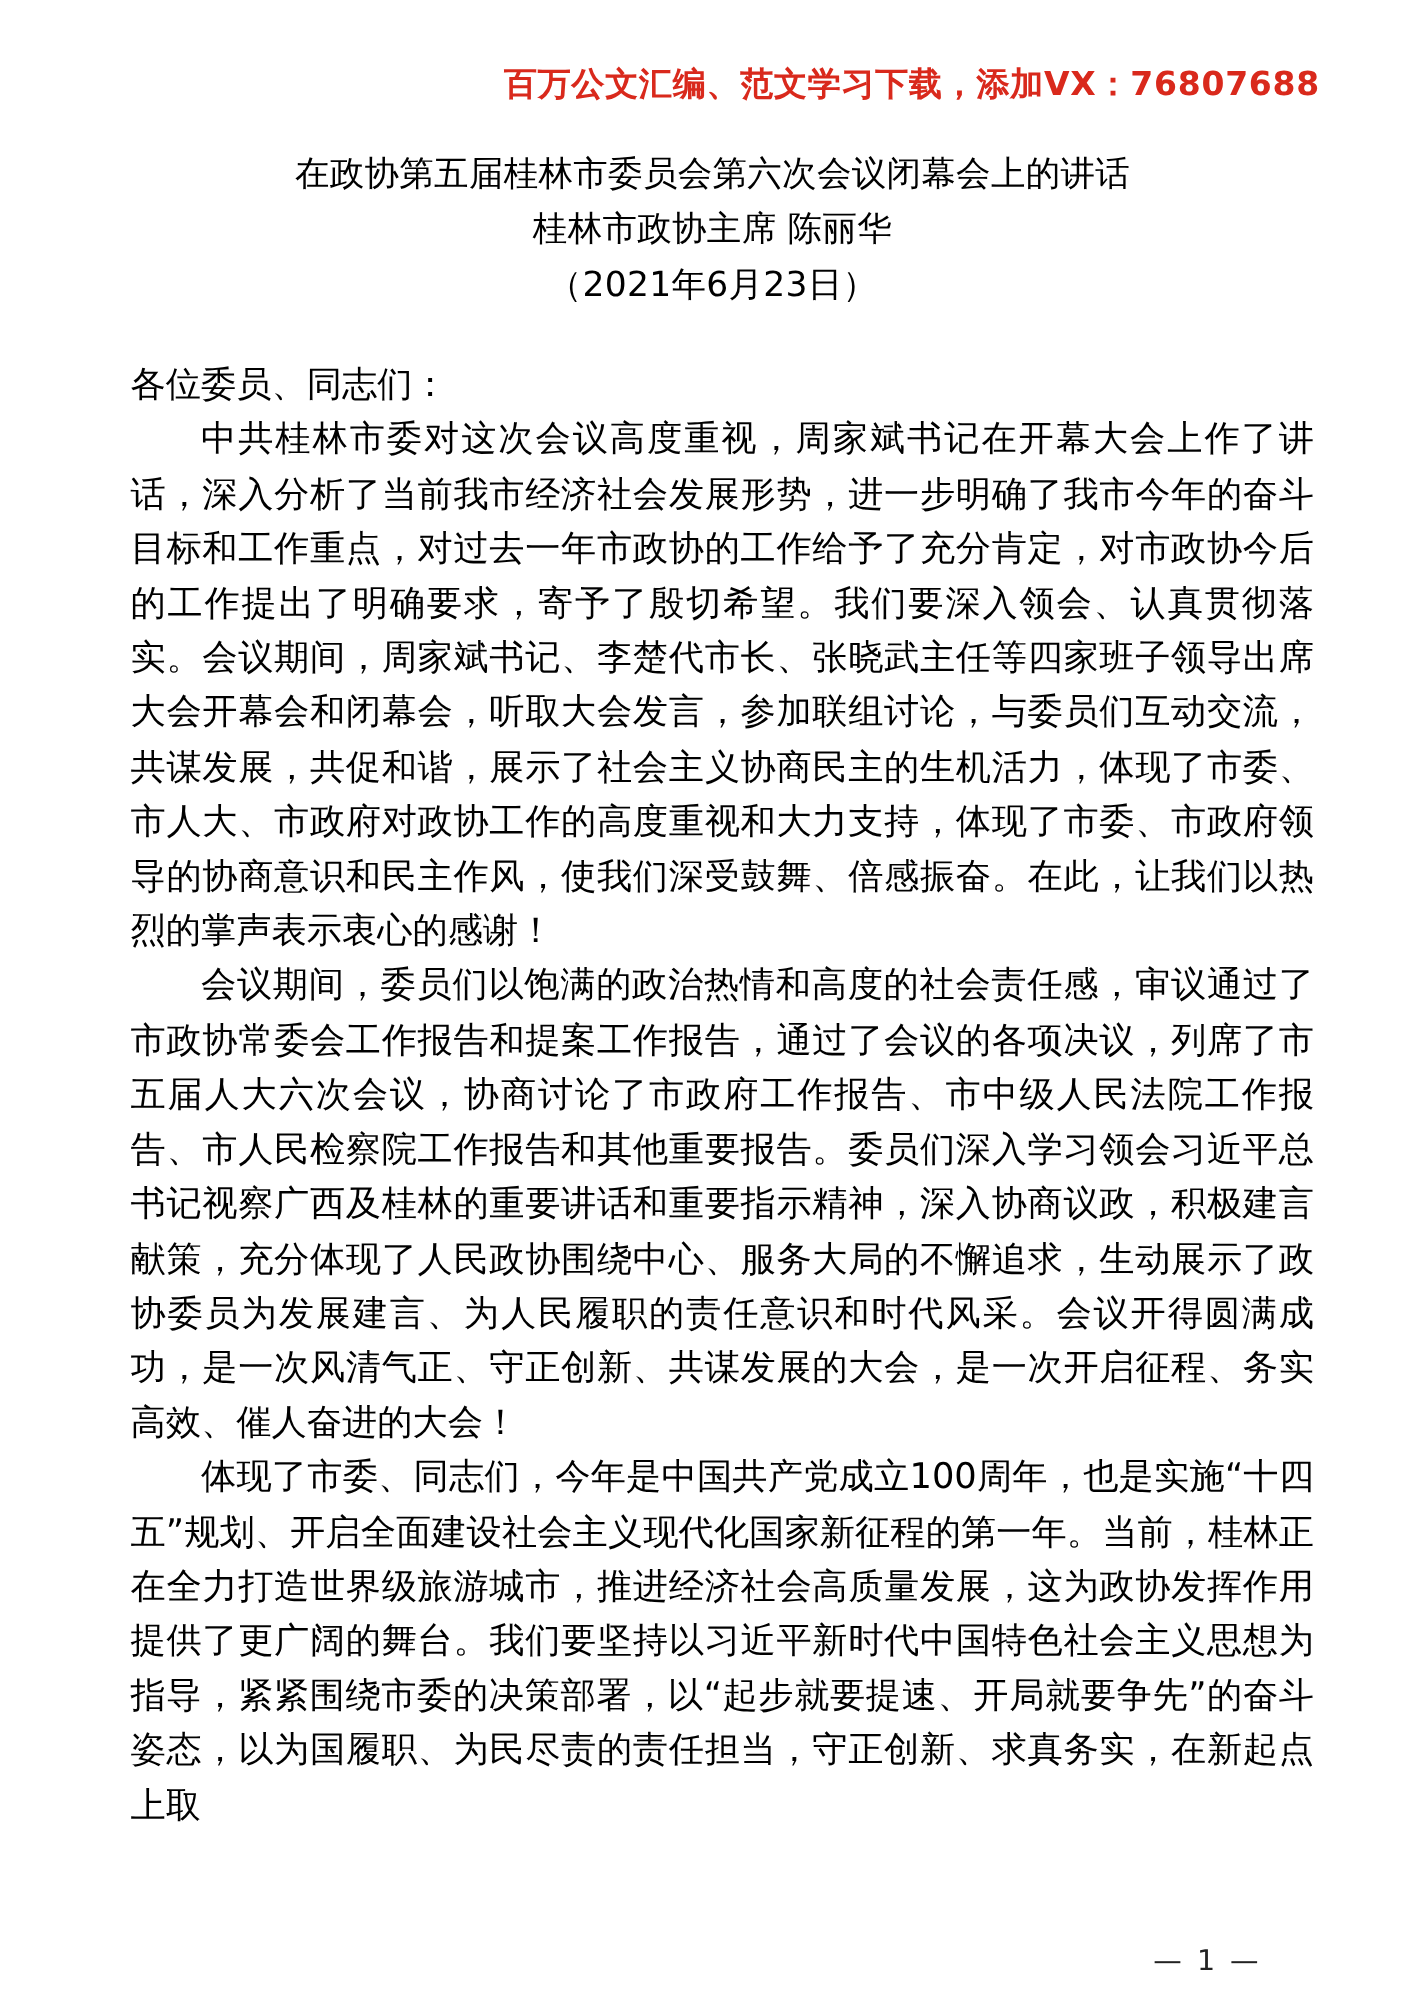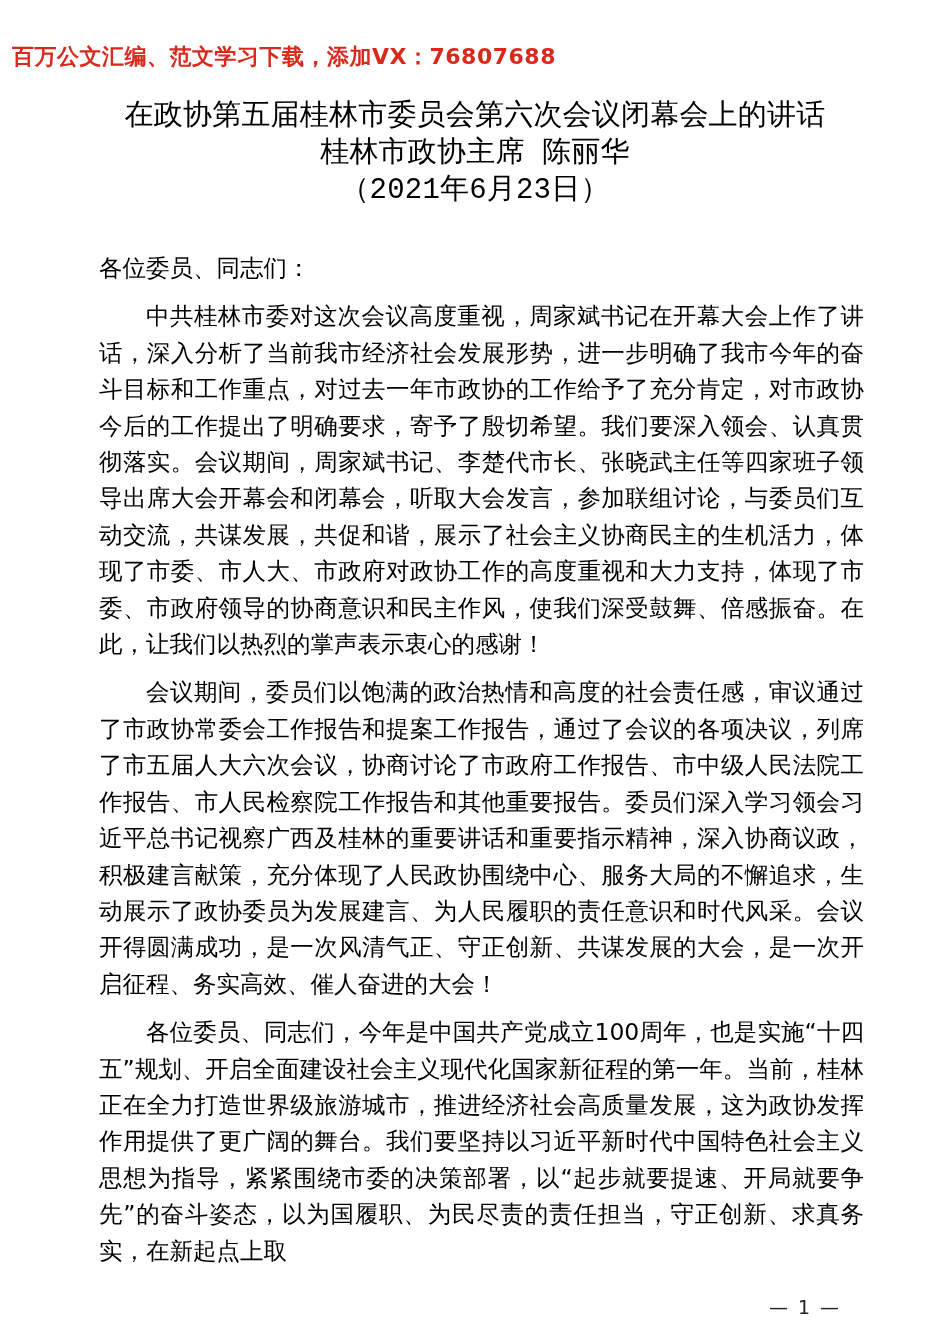--- a/index.html
+++ b/index.html
@@ -22,59 +22,57 @@
     height: 1344px;
     box-sizing: border-box;
   }
 
   
   .promo-banner {
     position: absolute;
     top: 42px;
     left: 0;
     width: 880px;
-    text-align: left;
+    text-align: right;
     font-size: 22px;
     font-weight: bold;
     letter-spacing: 0.5px;
     line-height: 30px;
     white-space: nowrap;
-    padding-left: 12px;
   }
 
   
   .title-block {
     position: absolute;
     top: 98px;
     left: 0;
     width: 950px;
     text-align: center;
   }
   .title-line {
-    font-size: 29px;
+    font-size: 23px;
     line-height: 37px;
     letter-spacing: 0.2px;
     white-space: nowrap;
-    font-family: Liberation Mono, monospace;
   }
 
   
   .body-text {
     position: absolute;
     top: 238px;
     left: 87px;
     width: 789px;
     font-size: 23.5px;
     line-height: 36.4px;
     text-align: justify;
     text-justify: inter-ideograph;
     letter-spacing: 0px;
   }
   .para {
-    margin: 12px;
+    margin: 0;
     padding: 0;
     text-align: justify;
     text-justify: inter-ideograph;
   }
   .para.indent {
     text-indent: 2em;
   }
   .para.flush {
     text-indent: 0;
   }
@@ -107,20 +105,20 @@
   <div class="title-block">
     <div class="title-line">在政协第五届桂林市委员会第六次会议闭幕会上的讲话</div>
     <div class="title-line">桂林市政协主席  陈丽华</div>
     <div class="title-line">（2021年6月23日）</div>
   </div>
 
   <div class="body-text">
     <p class="para flush">各位委员、同志们：</p>
     <p class="para indent">中共桂林市委对这次会议高度重视，周家斌书记在开幕大会上作了讲话，深入分析了当前我市经济社会发展形势，进一步明确了我市今年的奋斗目标和工作重点，对过去一年市政协的工作给予了充分肯定，对市政协今后的工作提出了明确要求，寄予了殷切希望。我们要深入领会、认真贯彻落实。会议期间，周家斌书记、李楚代市长、张晓武主任等四家班子领导出席大会开幕会和闭幕会，听取大会发言，参加联组讨论，与委员们互动交流，共谋发展，共促和谐，展示了社会主义协商民主的生机活力，体现了市委、市人大、市政府对政协工作的高度重视和大力支持，体现了市委、市政府领导的协商意识和民主作风，使我们深受鼓舞、倍感振奋。在此，让我们以热烈的掌声表示衷心的感谢！</p>
     <p class="para indent">会议期间，委员们以饱满的政治热情和高度的社会责任感，审议通过了市政协常委会工作报告和提案工作报告，通过了会议的各项决议，列席了市五届人大六次会议，协商讨论了市政府工作报告、市中级人民法院工作报告、市人民检察院工作报告和其他重要报告。委员们深入学习领会习近平总书记视察广西及桂林的重要讲话和重要指示精神，深入协商议政，积极建言献策，充分体现了人民政协围绕中心、服务大局的不懈追求，生动展示了政协委员为发展建言、为人民履职的责任意识和时代风采。会议开得圆满成功，是一次风清气正、守正创新、共谋发展的大会，是一次开启征程、务实高效、催人奋进的大会！</p>
-    <p class="para indent">各位委员、同志们，今年是中国共产党成立100周年，也是实施“十四五”规划、开启全面建设社会主义现代化国家新征程的第一年。当前，桂林正在全力打造世界级旅游城市，推进经济社会高质量发展，这为政协发挥作用提供了更广阔的舞台。我们要坚持以习近平新时代中国特色社会主义思想为指导，紧紧围绕市委的决策部署，以“起步就要提速、开局就要争先”的奋斗姿态，以为国履职、为民尽责的责任担当，守正创新、求真务实，在新起点上取</p>
+    <p class="para indent">体现了市委、同志们，今年是中国共产党成立100周年，也是实施“十四五”规划、开启全面建设社会主义现代化国家新征程的第一年。当前，桂林正在全力打造世界级旅游城市，推进经济社会高质量发展，这为政协发挥作用提供了更广阔的舞台。我们要坚持以习近平新时代中国特色社会主义思想为指导，紧紧围绕市委的决策部署，以“起步就要提速、开局就要争先”的奋斗姿态，以为国履职、为民尽责的责任担当，守正创新、求真务实，在新起点上取</p>
   </div>
 
   <div class="footer">
     <span class="footer-inner">— 1 —</span>
   </div>
 
 </div>
 
 </body></html>

